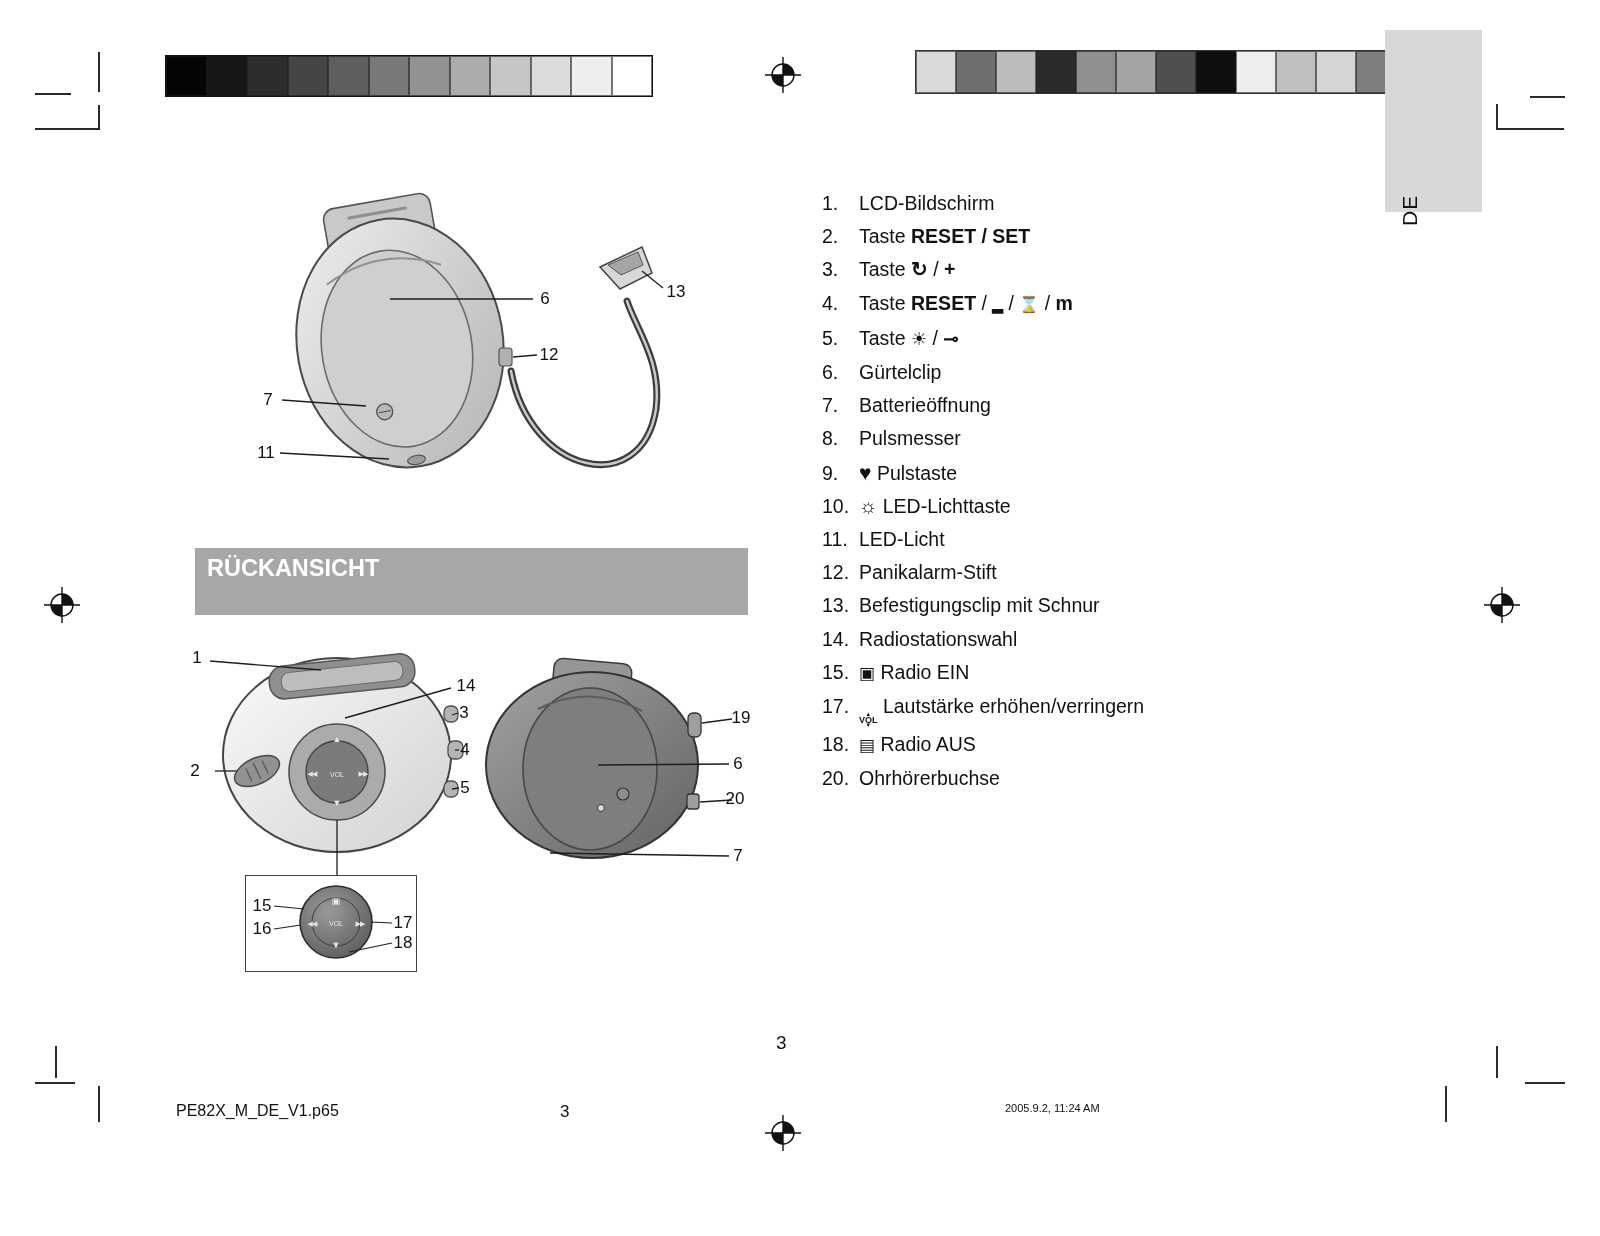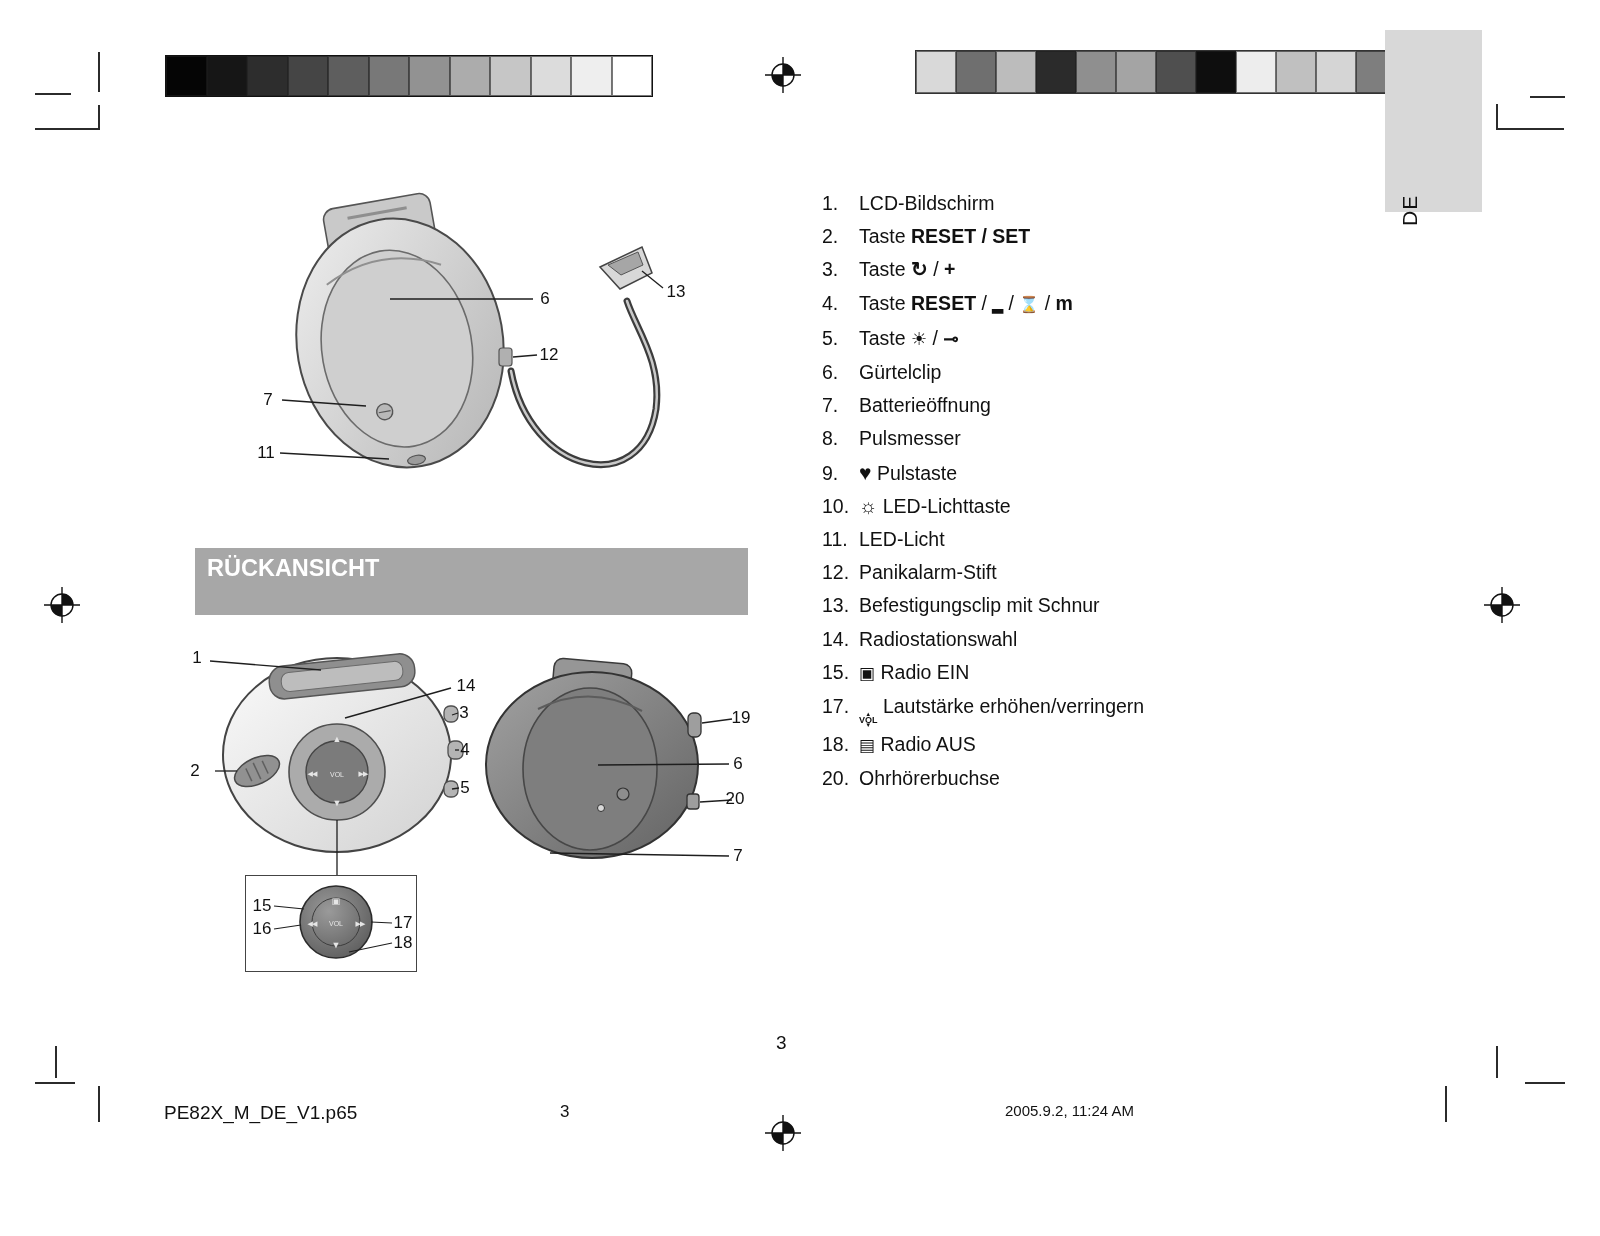--- a/index.html
+++ b/index.html
@@ -48,23 +48,23 @@
   .icon-heart{font-size:21px}
   .icon-led{font-size:20px}
   .icon-radio-on,.icon-radio-off{font-size:17px}
   .icon-rewind,.icon-fastforward{font-size:13px;font-weight:700;letter-spacing:-4px;margin-right:4px}
   .icon-volume{display:inline-flex;flex-direction:column;align-items:center;font-size:9px;font-weight:700;line-height:.75;vertical-align:-3px}
   .icon-volume::before{content:"▲";font-size:6px}
   .icon-volume::after{content:"▼";font-size:6px}
 
   
   .page-number{position:absolute;left:776px;top:1032px;font-size:19px}
-  .footer-left{position:absolute;left:164px;top:1102px;font-size:19px}
+  .footer-left{position:absolute;left:176px;top:1102px;font-size:16px}
   .footer-center{position:absolute;left:560px;top:1102px;font-size:17px}
-  .footer-right{position:absolute;left:1005px;top:1102px;font-size:15px}
+  .footer-right{position:absolute;left:1005px;top:1102px;font-size:11px}
 </style>
 </head>
 <body>
 
 <div class="page">
 
   <div class="colorbar left">
       <div class="swatch" style="background: rgb(5, 5, 5);"></div>
       <div class="swatch" style="background: rgb(22, 22, 22);"></div>
       <div class="swatch" style="background: rgb(45, 45, 45);"></div>

